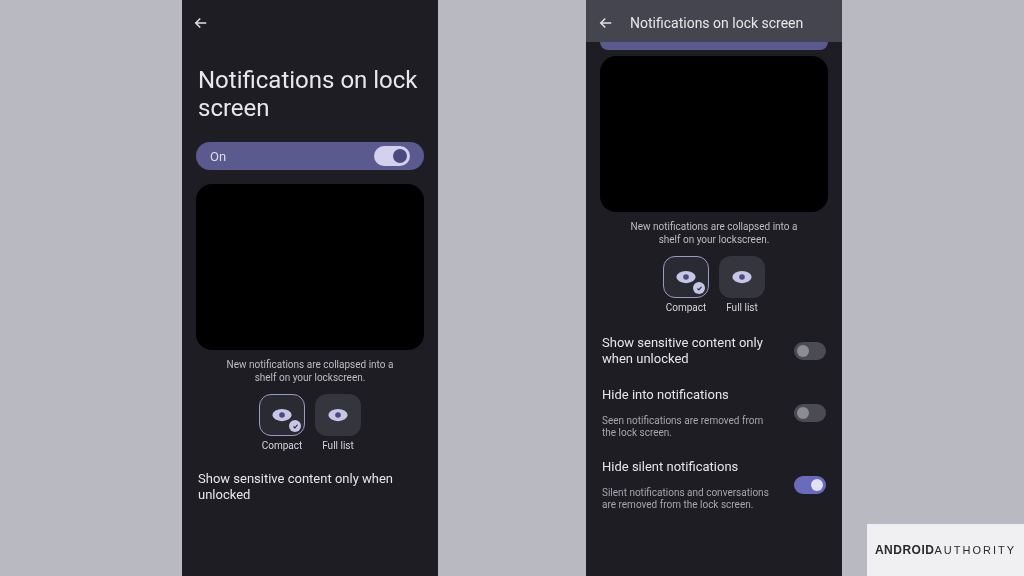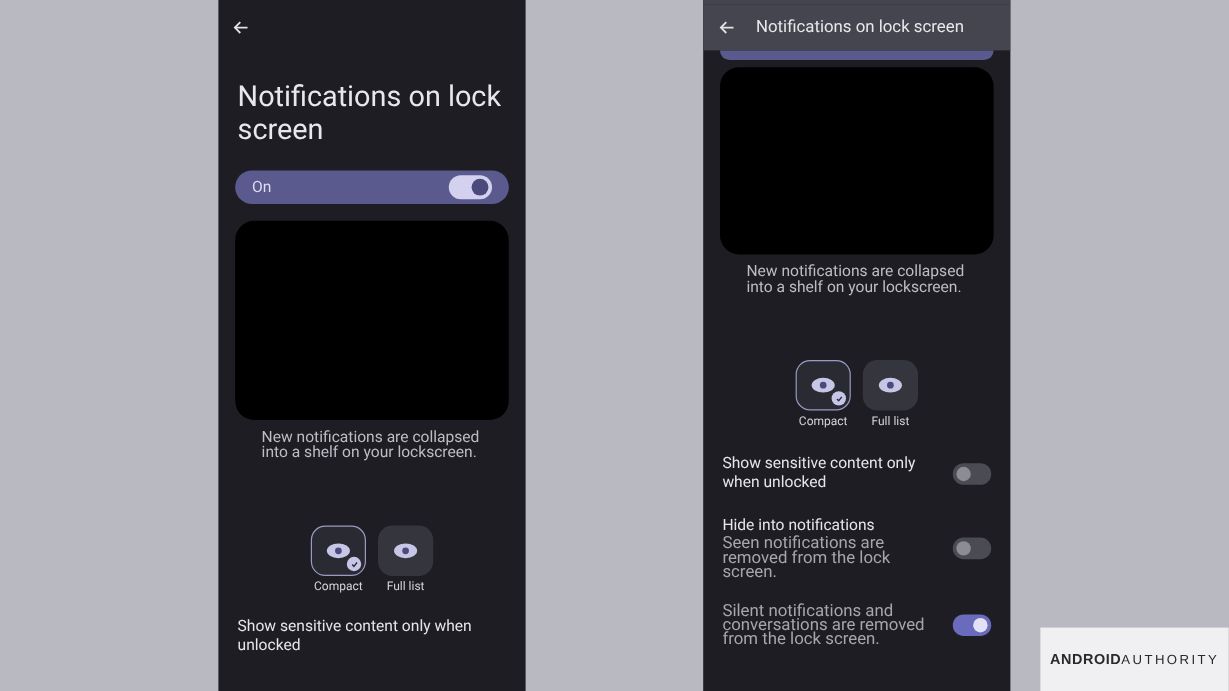--- a/index.html
+++ b/index.html
@@ -91,30 +91,31 @@
   .preview {
     margin-top: 14px;
     width: 100%;
     border-radius: 16px;
     background: #000;
   }
   .phone.left  .preview { height: 166px; }
   .phone.right .preview { height: 156px; margin-top: 6px; }
 
   .hint {
-    font-size: 13px;
+    font-size: 10px;
     line-height: 13px;
+    text-align: center;
     color: #bdbdc4;
     padding: 8px 22px 10px 22px;
   }
 
   .options { display:flex; justify-content:center; gap:10px; }
   .opt {
     display:flex; flex-direction:column; align-items:center; gap:4px;
-    font-size:10px; color:#d4d4da;margin-top:44px;
+    font-size:10px; color:#d4d4da;
   }
   .opt .box {
     width: 46px; height: 42px; border-radius: 12px;
     background: #35353d;
     display:flex; align-items:center; justify-content:center;
     position: relative;
   }
   .opt.selected .box {
     border: 1.5px solid #9a9ac5;
     background: #2a2a33;
@@ -124,21 +125,21 @@
     width:12px; height:12px; border-radius:50%;
     background:#c8c6e6; display:flex; align-items:center; justify-content:center;
   }
 
   .setting {
     display:flex; justify-content:space-between; align-items:center;
     padding: 10px 2px 10px 2px;
     gap: 20px;
   }
   .setting .txt .title { font-size: 13px; color:#e6e6ea; line-height:16px; }
-  .setting .txt .sub { font-size: 14px; color:#a6a6ad; line-height:12px; margin-top:0; }
+  .setting .txt .sub { font-size: 10px; color:#a6a6ad; line-height:12px; margin-top:12px; }
   .sw {
     flex: 0 0 auto;
     width: 32px; height:18px; border-radius: 9px; position:relative;
   }
   .sw.off { background:#4b4b53; }
   .sw.off::after {
     content:""; position:absolute; width:12px; height:12px; border-radius:50%;
     background:#8c8c93; left:3px; top:3px;
   }
   .sw.on { background:#6b6bbd; }
@@ -291,20 +292,21 @@
       <div class="setting">
         <div class="txt">
           <div class="title">Hide into notifications</div>
           <div class="sub">Seen notifications are removed from the lock screen.</div>
         </div>
         <div class="sw off"></div>
       </div>
 
       <div class="setting">
         <div class="txt">
+          <div class="title">Hide silent notifications</div>
           <div class="sub">Silent notifications and conversations are removed from the lock screen.</div>
         </div>
         <div class="sw on"></div>
       </div>
     </div>
   </div>
 
   <div class="wm">
     <span>ANDROID</span><span class="light">AUTHORITY</span>
   </div>

